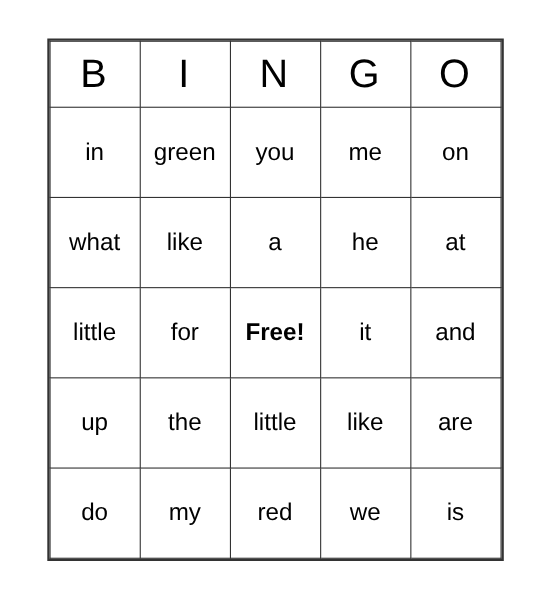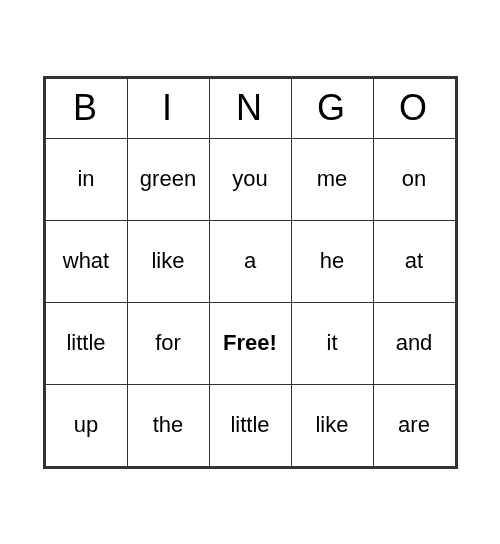--- a/index.html
+++ b/index.html
@@ -90,15 +90,22 @@
           <td>it</td>
           <td>and</td>
         </tr>
         <tr>
           <td>up</td>
           <td>the</td>
           <td>little</td>
           <td>like</td>
           <td>are</td>
         </tr>
+        <tr>
+          <td>do</td>
+          <td>my</td>
+          <td>red</td>
+          <td>we</td>
+          <td>is</td>
+        </tr>
       </tbody>
   </table>
 </div>
 
 </body></html>

